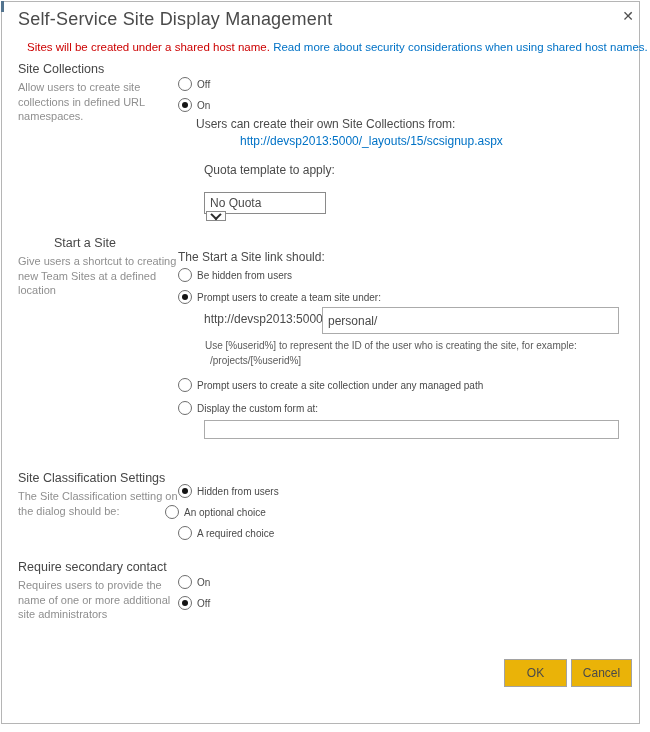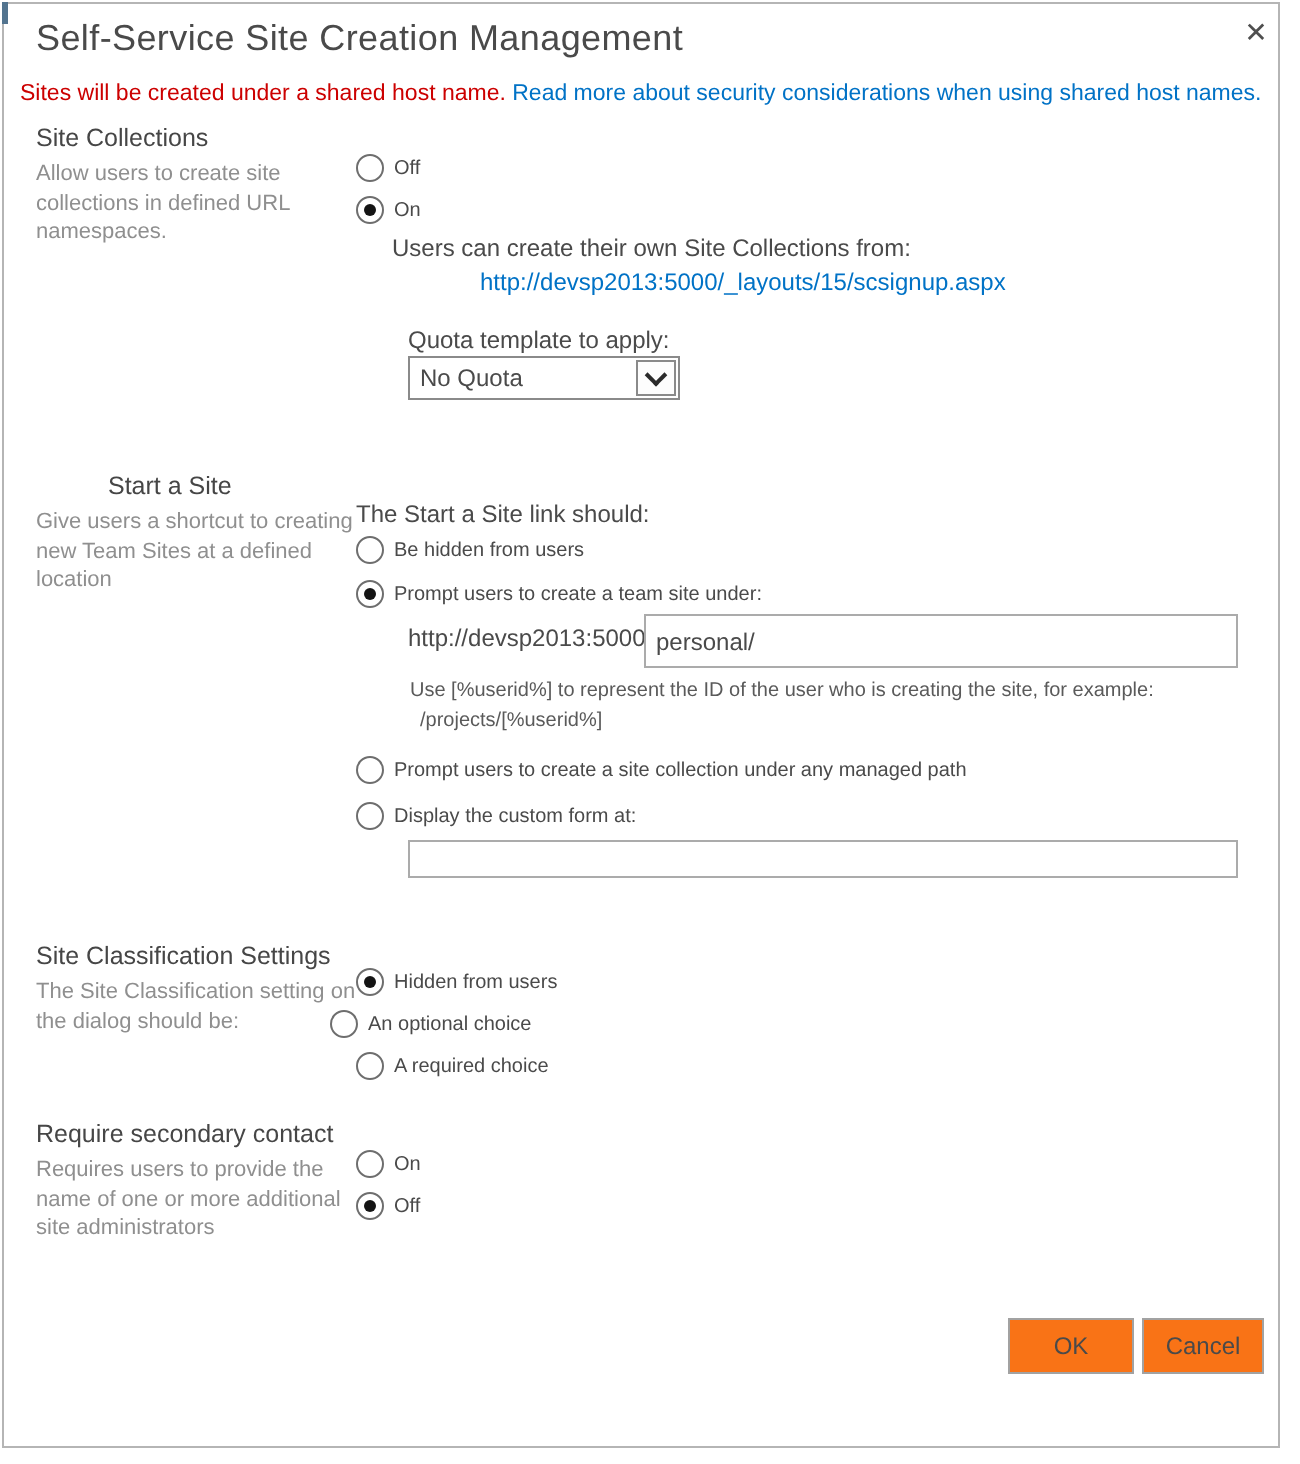--- a/index.html
+++ b/index.html
@@ -20,21 +20,21 @@
   .dlg-title {
     left:18px; top:9px; font-size:18px; color:#4a4a4a; font-weight:400;
     letter-spacing:0.2px; white-space:nowrap;
   }
   .close-btn {
     left:618px; top:6px; width:20px; height:20px; font-size:14px;
     color:#4f4f4f; font-weight:bold; display:flex; align-items:center;
     justify-content:center; cursor:default;
   }
   .notice { left:10px; top:41px; font-size:11.5px; white-space:nowrap; }
-  .notice .warn { color:#cc0000; }
+  .notice .warn { color:#cc0000;margin-left:17px; }
   .notice .link { color:#0072c6; }
   .sec-title { left:18px; font-size:12.5px; color:#464646; white-space:nowrap; }
   .sec-desc {
     left:18px; width:154px; font-size:11px; color:#8f8f8f; line-height:14.5px;
   }
   .body-text { font-size:12px; color:#4a4a4a; white-space:nowrap; }
   .hint-text { font-size:10px; color:#5a5a5a; white-space:nowrap; }
   .link-text { font-size:12px; color:#0072c6; white-space:nowrap;margin-left:44px; }
   .radio-row {
     display:flex; align-items:center; gap:5px; font-size:10px; color:#4a4a4a;
@@ -61,32 +61,32 @@
   .select-text { flex:1; font-size:12px; color:#4a4a4a; padding:3px 0 0 5px; }
   .select-arrow {
     width:18px; margin:1px; border:1px solid #8a8a8a; background:#fdfdfd;
     display:flex; align-items:center; justify-content:center; flex:none;
   }
   .chev {
     width:6px; height:6px; border-right:2px solid #2b2b2b;
     border-bottom:2px solid #2b2b2b; transform:rotate(45deg) translate(-1px,-1px);
   }
   .btn {
-    border:1px solid #a2a2a2; background:#f97316; font-size:12px; color:#4a4a4a;
+    border:1px solid #a2a2a2; background:#eab308; font-size:12px; color:#4a4a4a;
     display:flex; align-items:center; justify-content:center; cursor:default;
   }
 </style>
 </head>
 <body>
 
 <div id="screen">
   <div class="dialog-frame"></div>
   <div class="corner-accent"></div>
 
-  <div class="abs dlg-title">Self-Service Site Creation Management</div>
+  <div class="abs dlg-title">Self-Service Site Display Management</div>
   <div class="abs close-btn">✕</div>
 
   <div class="abs notice">
     <span class="warn">Sites will be created under a shared host name.</span>
     <span class="link">Read more about security considerations when using shared host names.</span>
   </div>
 
   <div class="abs sec-title" style="top:62px;">Site Collections</div>
   <div class="abs sec-desc" style="top:80px;">Allow users to create site collections in defined URL namespaces.</div>
 
@@ -96,21 +96,21 @@
   </div>
   <div class="abs radio-row" style="left:178px; top:98px;">
     <span class="rb on"></span>
     <span>On</span>
   </div>
 
   <div class="abs body-text" style="left:196px; top:117px;">Users can create their own Site Collections from:</div>
   <div class="abs link-text" style="left:196px; top:134px;">http://devsp2013:5000/_layouts/15/scsignup.aspx</div>
 
   <div class="abs body-text" style="left:204px; top:163px;">Quota template to apply:</div>
-  <div class="abs select" style="left:204px; top:178px; width:136px; height:22px;">
+  <div class="abs select" style="left:204px; top:192px; width:122px; height:22px;flex-direction:column;">
     <span class="select-text">No Quota</span>
     <span class="select-arrow">
         <span class="chev"></span>
       </span>
   </div>
 
   <div class="abs sec-title" style="top:236px;margin-left:36px;">Start a Site</div>
   <div class="abs sec-desc" style="top:254px; width:160px;">Give users a shortcut to creating new Team Sites at a defined location</div>
 
   <div class="abs body-text" style="left:178px; top:250px;">The Start a Site link should:</div>

